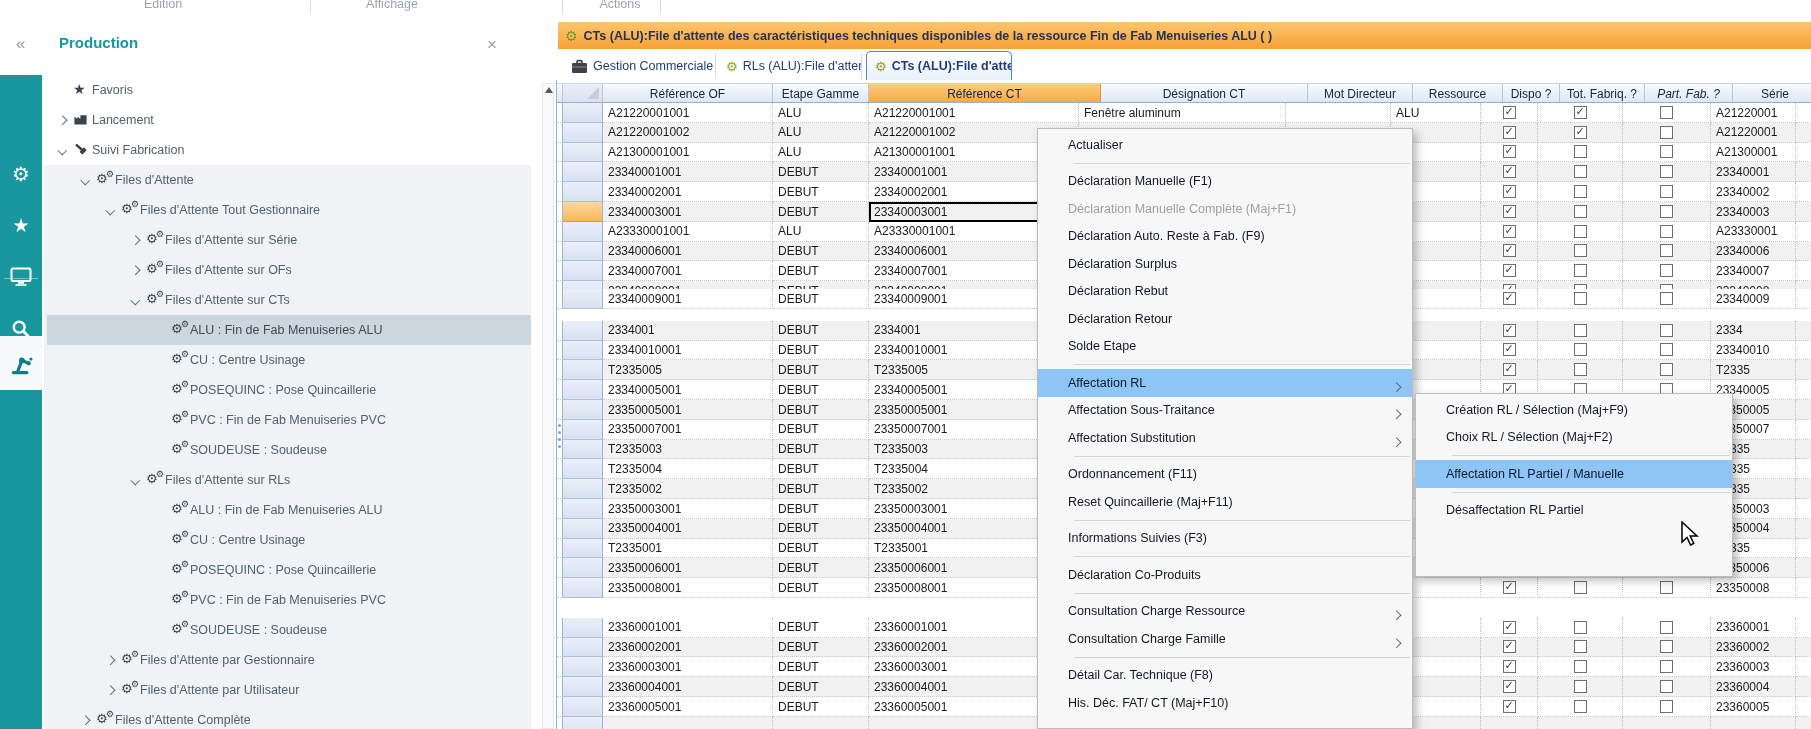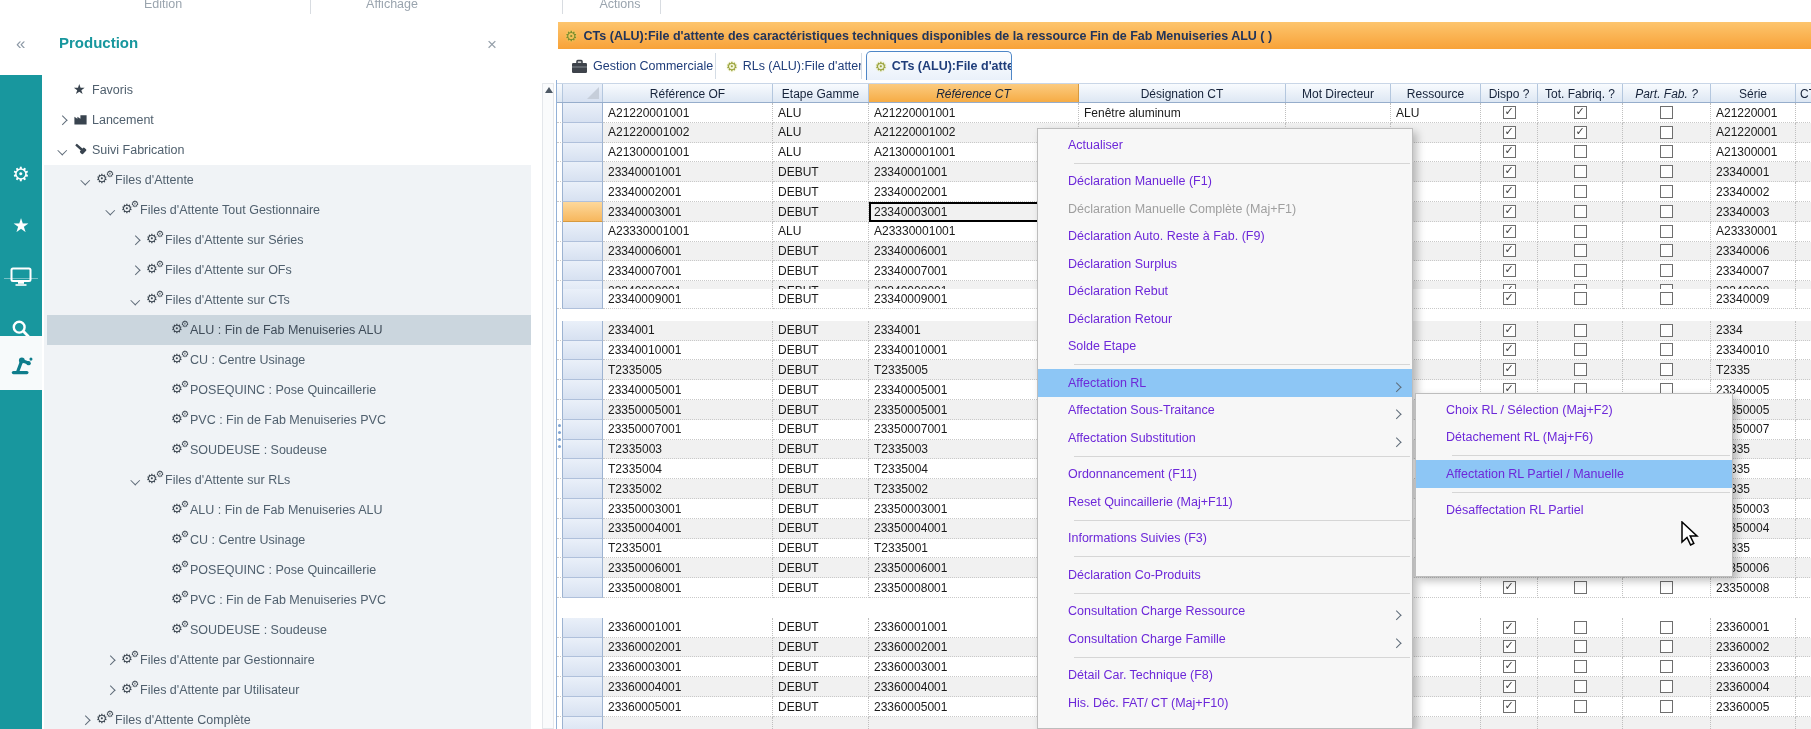--- a/index.html
+++ b/index.html
@@ -65,21 +65,21 @@
   .c.rh{background:linear-gradient(#EAF0F9,#D7E1F1) !important;border-right:1px solid #9DB3D1;border-bottom:1px solid #AFC0DB;padding:0}
   .c.rh.sel{background:linear-gradient(#FDD89B,#F7B75D) !important;border-bottom:1px solid #D79A3F}
   .c.cur{border:2px solid #000;padding:0.5px 3px 0 3px}
   .c.cbcell{display:flex;align-items:center;justify-content:center;padding:0}
   .cb{width:13px;height:13px;border:1px solid #6E6E6E;background:#FEFEFE;box-sizing:border-box;font-size:11px;line-height:10px;text-align:center;color:#3A3A3A;font-family:"DejaVu Sans",sans-serif}
   #splitter-dots{left:558px;top:424px;width:3px;height:3px;background:#7FA3D0;border-radius:50%;box-shadow:0 7px 0 #7FA3D0,0 14px 0 #7FA3D0,0 21px 0 #7FA3D0}
   
   .menu{position:absolute;background:#F7F7F7;border:1px solid #BDBDBD;box-shadow:4px 4px 8px rgba(0,0,0,.25);box-sizing:border-box;padding:2px 0;overflow:hidden}
   #ctxmenu{left:1037px;top:128px;width:376px;height:601px}
   #submenu{left:1415px;top:393px;width:318px;height:184px}
-  .mi{position:relative;height:27.5px;display:flex;align-items:center;padding-left:30px;font-size:12.5px;color:#6d28d9;white-space:nowrap}
+  .mi{position:relative;height:27.5px;display:flex;align-items:center;padding-left:30px;font-size:12.5px;color:#0f172a;white-space:nowrap}
   .mi.dis{color:#9F9F9F}
   .mi.hl{background:#8DC6F5}
   .msep{height:9px;display:flex;align-items:center}
   .msep i{display:block;height:1px;background:#D6D6D6;margin-left:36px;margin-right:2px;flex:1}
   .mi .sub{position:absolute;right:13px;top:10px}
   
   #cursor{left:1681px;top:521px}
 </style>
 </head>
 <body>
@@ -173,21 +173,21 @@
         <i class="chev d"></i>
       </span>
       <span class="tico" style="left: 74px; top: 6px;"><span class="gpair"><span>⚙</span><span>⚙</span></span></span>
       <span class="tlabel" style="left: 93px;">Files d'Attente Tout Gestionnaire</span>
     </div>
     <div class="trow" style="top: 225px;">
       <span class="tarrow" style="left: 81px; top: 8px;">
         <i class="chev r"></i>
       </span>
       <span class="tico" style="left: 99px; top: 6px;"><span class="gpair"><span>⚙</span><span>⚙</span></span></span>
-      <span class="tlabel" style="left: 118px;">Files d'Attente sur Séries</span>
+      <span class="tlabel" style="left: 118px;">Files d'Attente sur Série</span>
     </div>
     <div class="trow" style="top: 255px;">
       <span class="tarrow" style="left: 81px; top: 8px;">
         <i class="chev r"></i>
       </span>
       <span class="tico" style="left: 99px; top: 6px;"><span class="gpair"><span>⚙</span><span>⚙</span></span></span>
       <span class="tlabel" style="left: 118px;">Files d'Attente sur OFs</span>
     </div>
     <div class="trow" style="top: 285px;">
       <span class="tarrow" style="left: 81px; top: 8px;">
@@ -300,21 +300,21 @@
 
 <div class="abs" id="gridtopstrip"></div>
 <div class="abs" id="gridwrap"></div>
 <div class="abs hrow" id="gridheader">
     <div class="h hedge" style="width: 6px;"></div>
     <div class="h corner" style="width: 40px;">
       <i class="corner-tri"></i>
     </div>
     <div class="h" style="width: 170px;">Référence OF</div>
     <div class="h" style="width: 96px;">Etape Gamme</div>
-    <div class="h sorted" style="width: 210px; font-style: italic;">Référence CT</div>
+    <div class="h sorted" style="width: 232px;">Référence CT</div>
     <div class="h" style="width: 207px;">Désignation CT</div>
     <div class="h" style="width: 105px;">Mot Directeur</div>
     <div class="h" style="width: 90px;">Ressource</div>
     <div class="h" style="width: 57px;">Dispo ?</div>
     <div class="h" style="width: 85px;">Tot. Fabriq. ?</div>
     <div class="h" style="width: 88px; font-style: italic;">Part. Fab. ?</div>
     <div class="h" style="width: 85px;">Série</div>
     <div class="h last" style="width: 60px;">CT</div>
   </div>
 <div class="abs" id="gridbody" style="left:0;top:0">
@@ -1068,24 +1068,24 @@
     <div class="mi">
       <span>Détail Car. Technique (F8)</span>
     </div>
     <div class="mi">
       <span>His. Déc. FAT/ CT (Maj+F10)</span>
     </div>
   </div>
 
 <div class="menu" id="submenu">
     <div class="mi">
+      <span>Création RL / Sélection (Maj+F9)</span>
+    </div>
+    <div class="mi">
       <span>Choix RL / Sélection (Maj+F2)</span>
-    </div>
-    <div class="mi">
-      <span>Détachement RL (Maj+F6)</span>
     </div>
     <div class="msep">
       <i></i>
     </div>
     <div class="mi hl">
       <span>Affectation RL Partiel / Manuelle</span>
     </div>
     <div class="msep">
       <i></i>
     </div>

